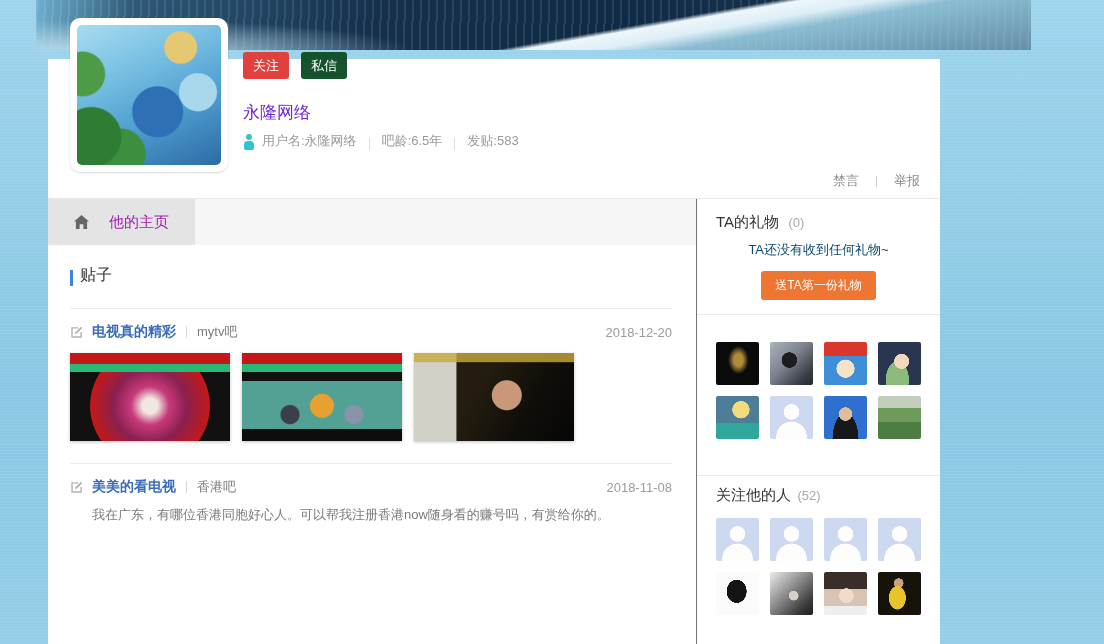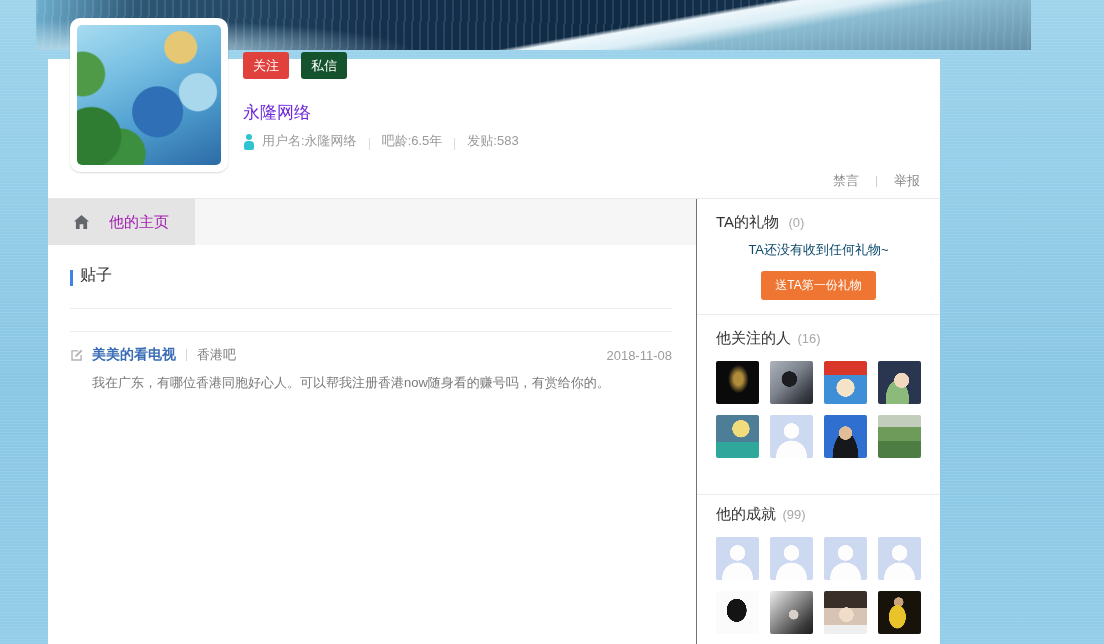--- a/index.html
+++ b/index.html
@@ -187,20 +187,39 @@
       </div>
 
       <div class="posts-wrap">
         <div class="section-head">
           <span class="section-bar"></span>
           <span class="section-title">贴子</span>
         </div>
 
         <hr class="post-divider">
 
+        <div class="post-item">
+          <div class="post-title-row">
+            <span class="edit-icon">
+              <svg width="14" height="14" viewBox="0 0 16 16">
+                  <path d="M1.5 2.5h8v1.6H3.1v8.8h8.8V8h1.6v6.5h-12z" fill="#b3b3b3"></path>
+                  <path d="M6.3 8.2 12.6 1.9l1.6 1.6-6.3 6.3-2.2.6z" fill="#b3b3b3"></path>
+                </svg>
+            </span>
+            <a class="post-title">电视真的精彩</a>
+            <span class="title-sep"></span>
+            <a class="post-forum">mytv吧</a>
+            <span class="post-date">2018-12-20</span>
+          </div>
+          <div class="thumbs">
+            <div class="thumb t4" title="myTV website playing colorful music show 無間音樂"></div>
+            <div class="thumb t5" title="myTV website playing variety talk show with three hosts"></div>
+            <div class="thumb t6" title="dark movie scene with 台湾频道 channel list overlay"></div>
+          </div>
+        </div>
         <hr class="post-divider">
 
         <div class="post-item">
           <div class="post-title-row">
             <span class="edit-icon">
               <svg width="14" height="14" viewBox="0 0 16 16">
                   <path d="M1.5 2.5h8v1.6H3.1v8.8h8.8V8h1.6v6.5h-12z" fill="#b3b3b3"></path>
                   <path d="M6.3 8.2 12.6 1.9l1.6 1.6-6.3 6.3-2.2.6z" fill="#b3b3b3"></path>
                 </svg>
             </span>
@@ -220,40 +239,36 @@
           <span class="side-title">TA的礼物</span>
           <span class="side-count gift-count">(0)</span>
         </div>
         <div class="gift-empty">TA还没有收到任何礼物~</div>
         <div class="gift-btn-row">
           <button class="gift-btn">送TA第一份礼物</button>
         </div>
       </div>
 
       <div class="side-section follow-sec">
-        <div>
-          <span class="side-title">他关注的人</span>
-          <span class="side-count">(16)</span>
-        </div>
         <div class="avatar-grid">
           <div class="u-avatar av1" title="jordan-jumpman-logo-avatar"></div>
           <div class="u-avatar av2" title="man-with-sunglasses-selfie-avatar"></div>
           <div class="u-avatar av3" title="red-haired-cartoon-avatar"></div>
           <div class="u-avatar av4" title="cartoon-baby-with-glasses-avatar"></div>
           <div class="u-avatar av5" title="moon-over-sea-illustration-avatar"></div>
           <div class="u-avatar default-av" title="default-avatar"></div>
           <div class="u-avatar av7" title="young-man-portrait-avatar"></div>
           <div class="u-avatar av8" title="green-field-photo-avatar"></div>
         </div>
       </div>
 
       <div class="side-section fan-sec">
         <div>
-          <span class="side-title">他的成就</span>
-          <span class="side-count">(99)</span>
+          <span class="side-title">关注他的人</span>
+          <span class="side-count">(52)</span>
         </div>
         <div class="avatar-grid">
           <div class="u-avatar default-av" title="default-avatar"></div>
           <div class="u-avatar default-av" title="default-avatar"></div>
           <div class="u-avatar default-av" title="default-avatar"></div>
           <div class="u-avatar default-av" title="default-avatar"></div>
           <div class="u-avatar fv5" title="sherlock-silhouette-avatar"></div>
           <div class="u-avatar fv6" title="black-white-girl-photo-avatar"></div>
           <div class="u-avatar fv7" title="girl-with-bangs-photo-avatar"></div>
           <div class="u-avatar fv8" title="bruce-lee-yellow-jumpsuit-avatar"></div>

